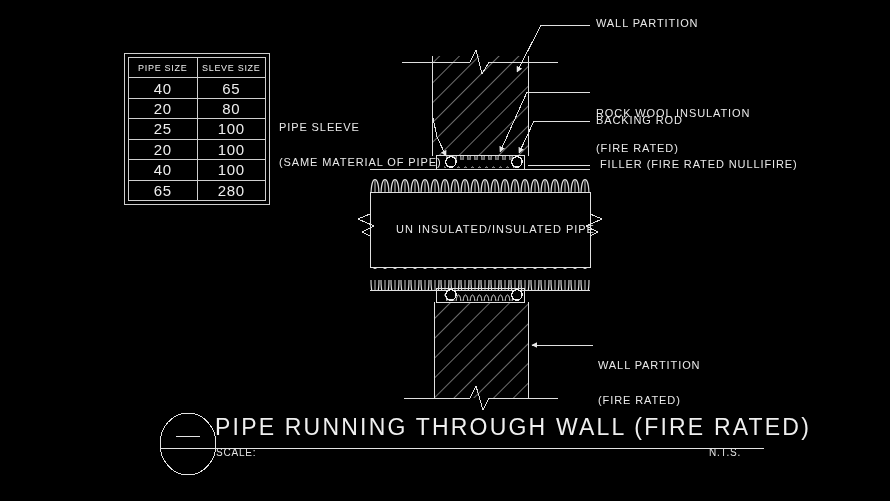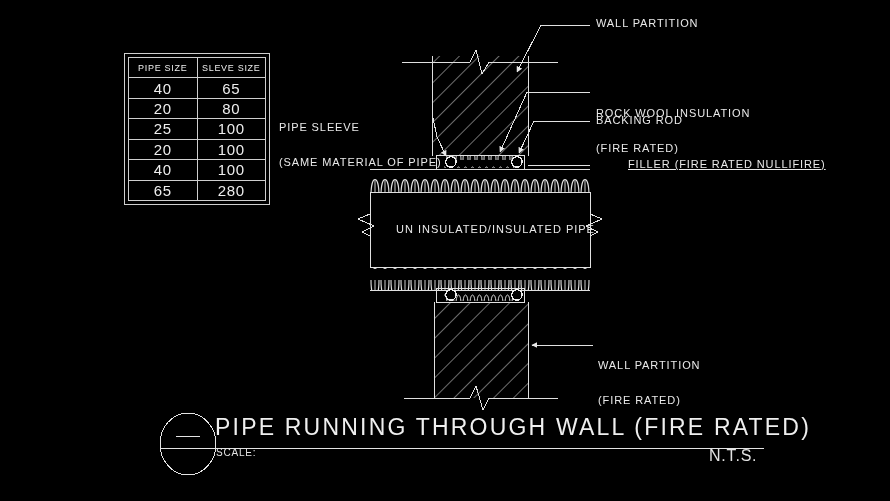--- a/index.html
+++ b/index.html
@@ -31,38 +31,38 @@
   .spec-head .spec-cell{font-size:9px;letter-spacing:.7px;}
 
   
   .lbl{
     position:absolute;font-size:11px;letter-spacing:.9px;
     color:#e9e9e9;white-space:pre;line-height:11.5px;
   }
   .lbl-wall-partition{left:596px;top:18px;}
   .lbl-rock-wool{left:596px;top:85px;}
   .lbl-backing-rod{left:596px;top:115px;}
-  .lbl-filler{left:628px;top:159px;text-decoration:underline;}
+  .lbl-filler{left:600px;top:159px;}
   .lbl-pipe-sleeve{left:279px;top:99px;}
   .lbl-wall-partition-fr{left:598px;top:337px;}
   .lbl-pipe-center{left:396px;top:224px;font-size:11px;letter-spacing:1px;}
 
   
   .title-block{position:absolute;left:158px;top:414px;width:620px;height:62px;}
   .title-main{
     position:absolute;left:57px;top:0px;
     font-size:23px;letter-spacing:2.2px;color:#efefef;white-space:nowrap;
   }
   .title-scale{
     position:absolute;left:58px;top:33px;
     font-size:10px;letter-spacing:.8px;color:#e2e2e2;
   }
   .title-nts{
     position:absolute;left:551px;top:33px;
-    font-size:16px;letter-spacing:.8px;color:#e2e2e2;
+    font-size:10px;letter-spacing:.8px;color:#e2e2e2;
   }
 </style>
 </head>
 <body>
 
 <div class="stage">
 
   <svg class="draw" viewBox="0 0 890 501">
     <defs>
 

